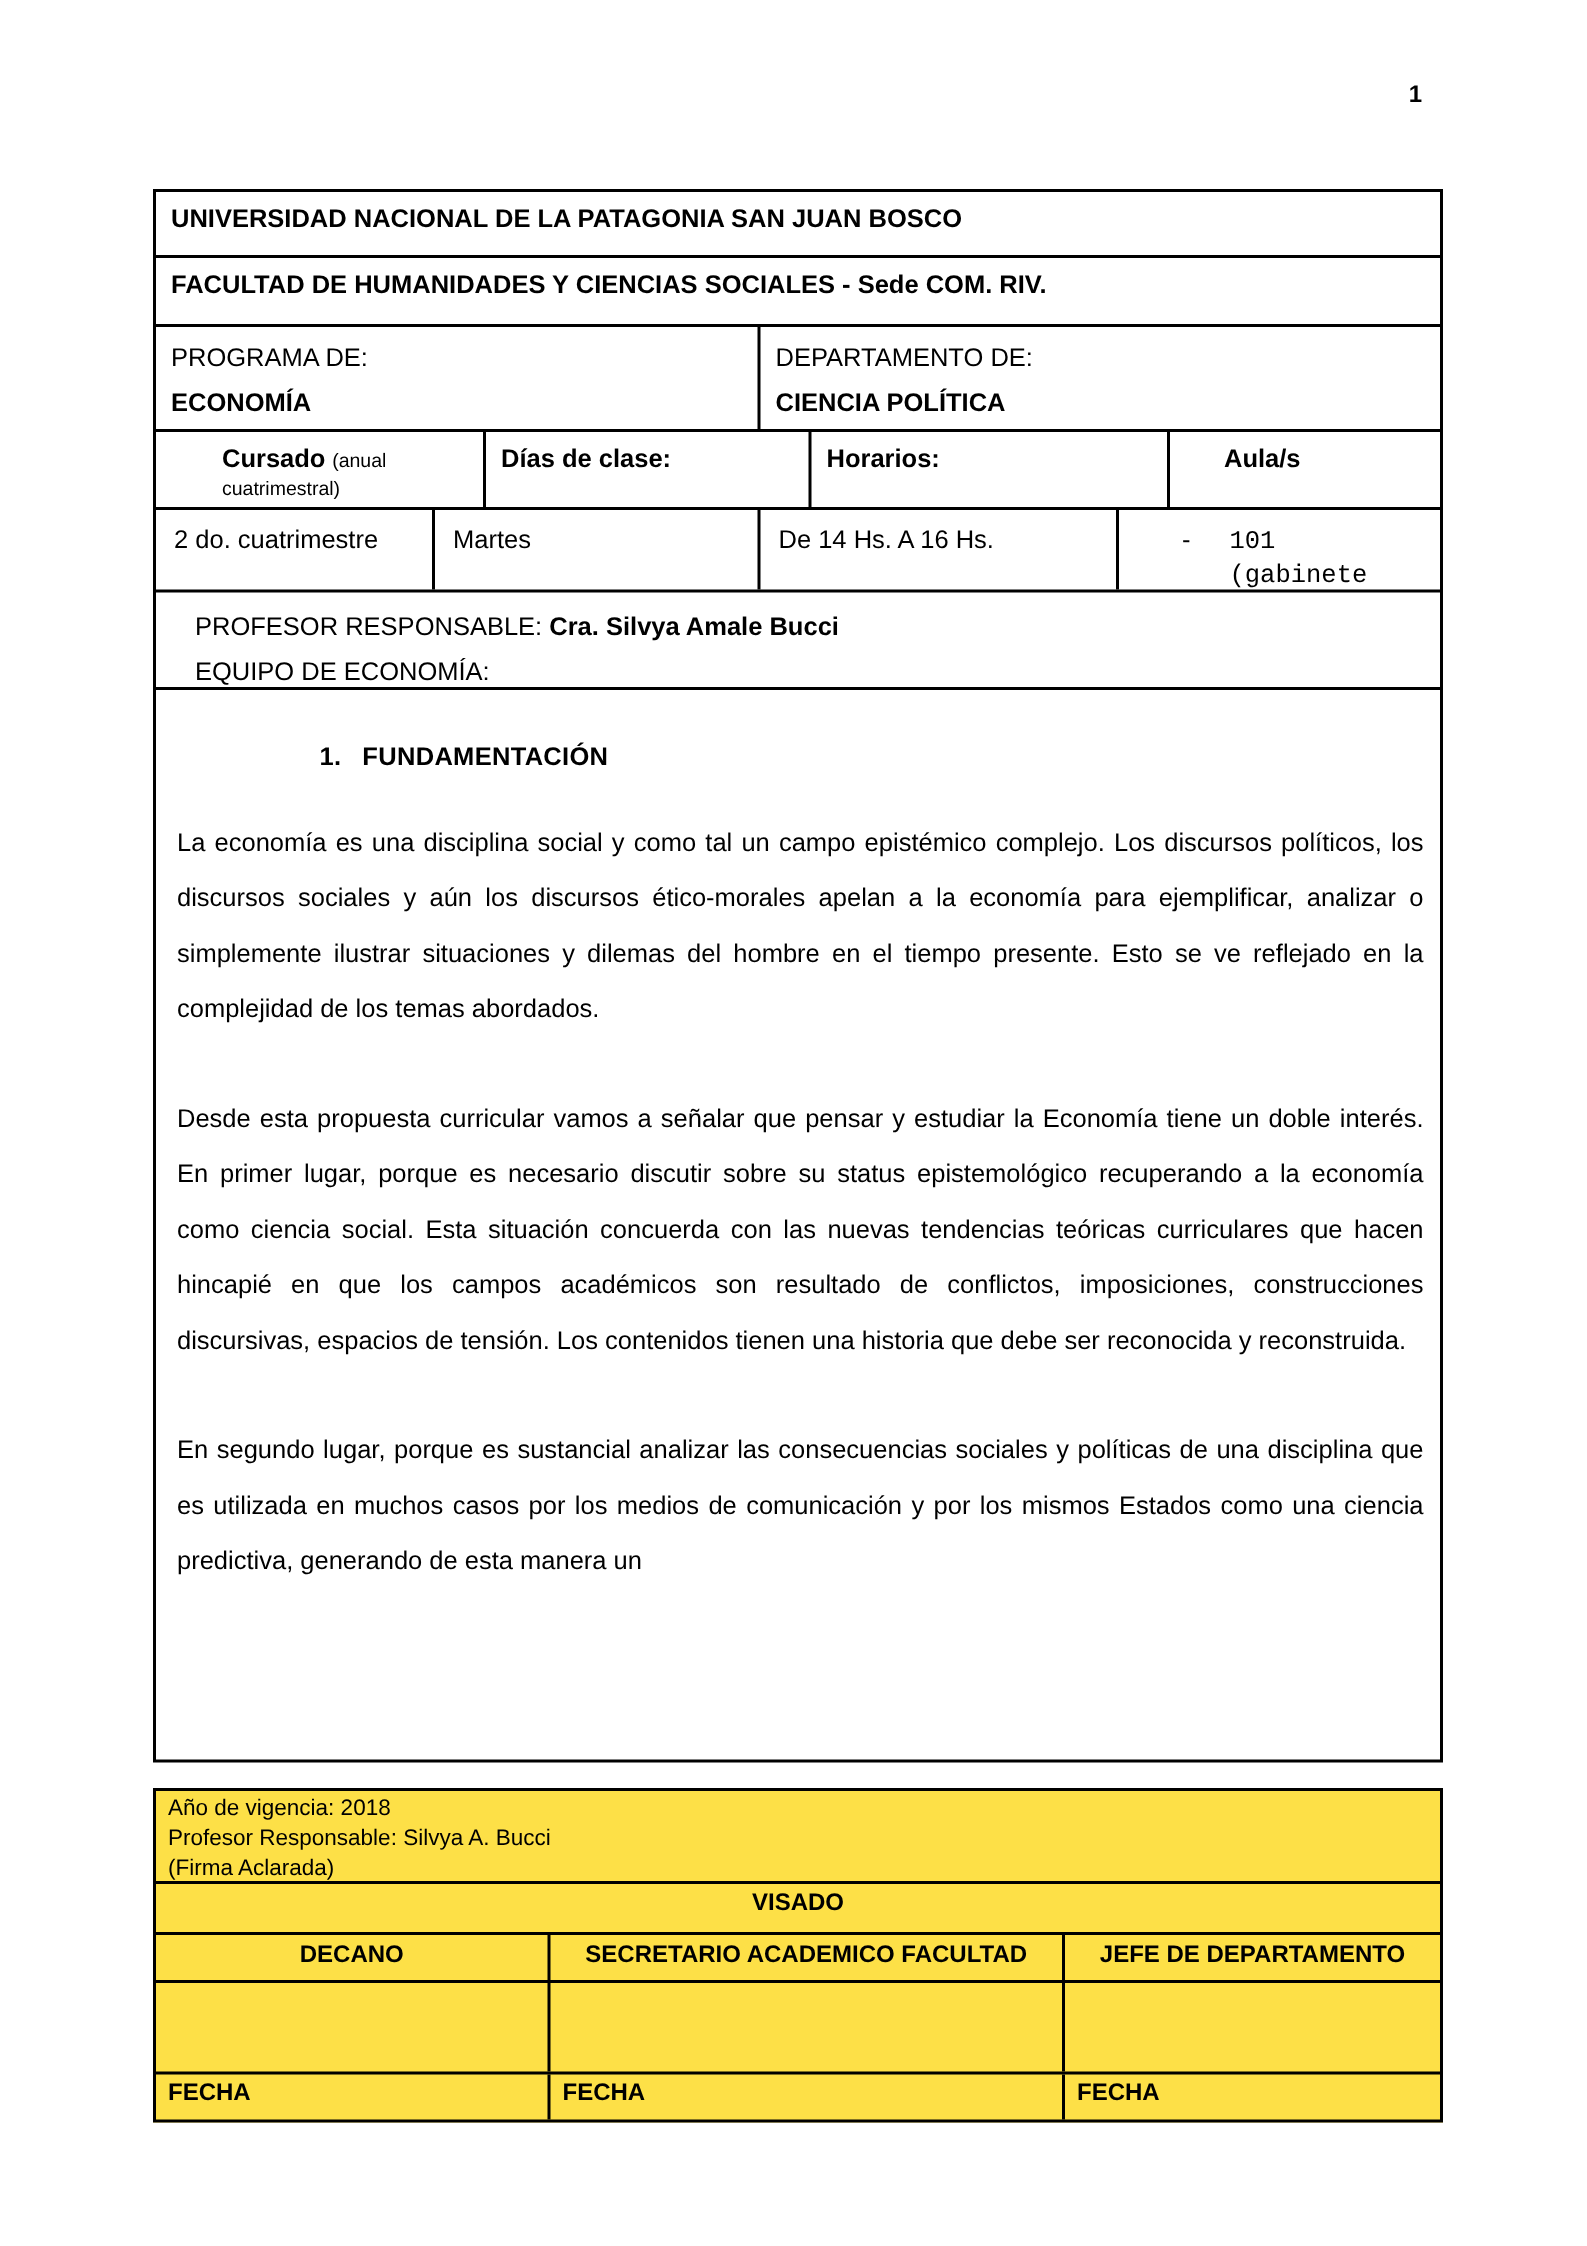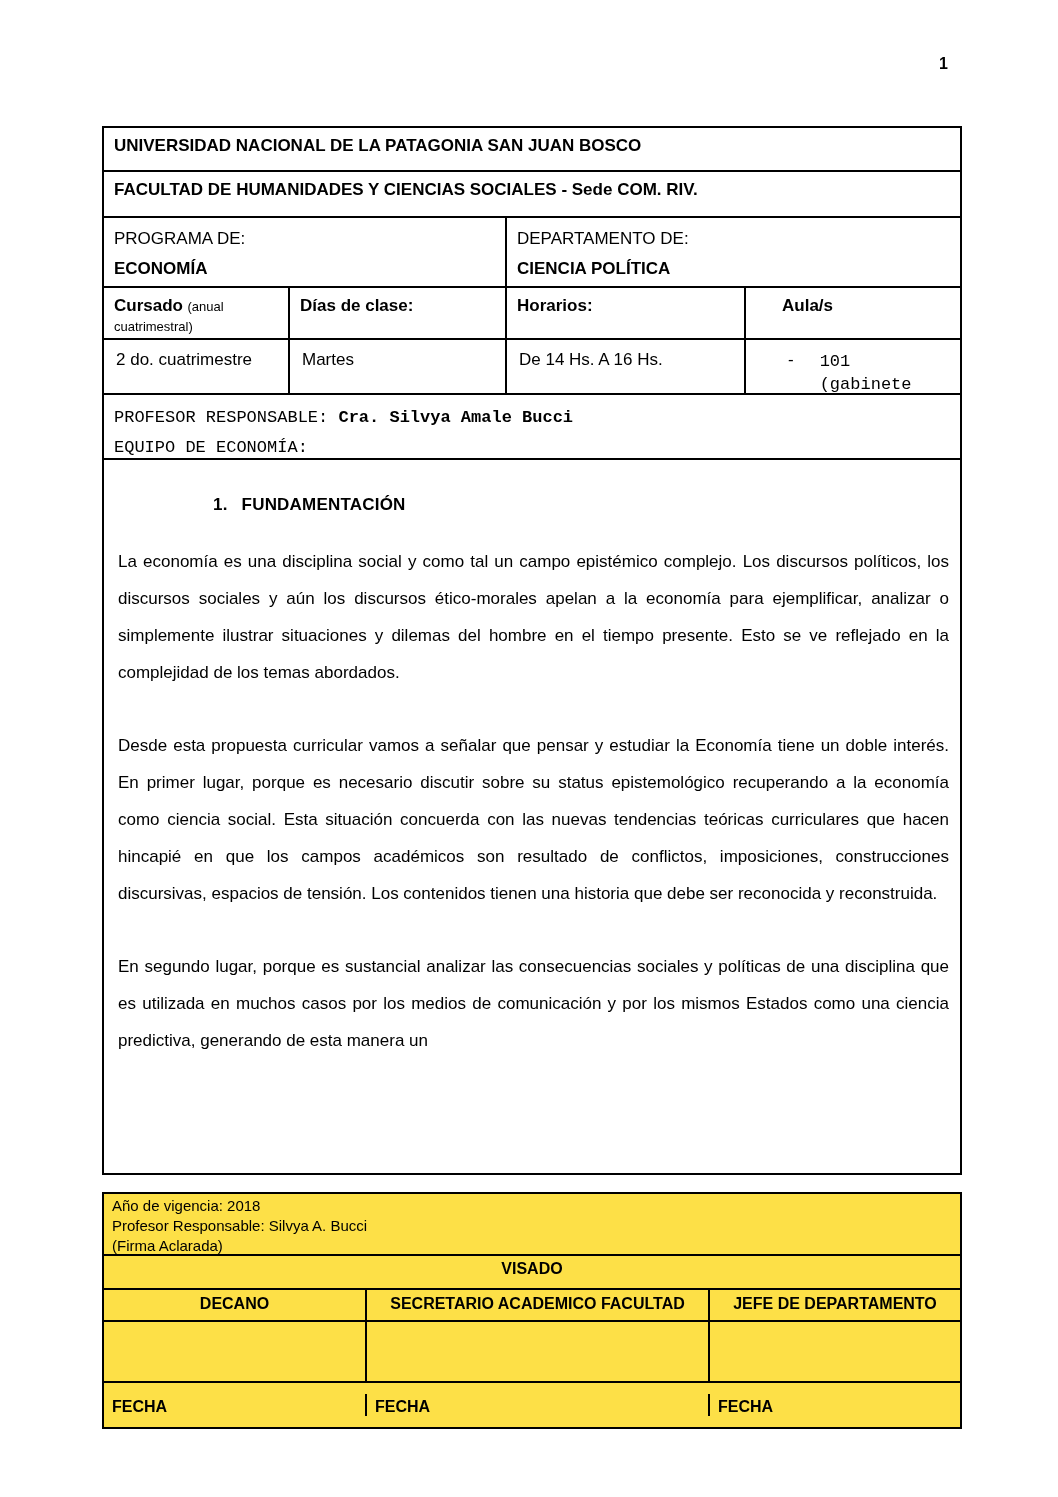--- a/index.html
+++ b/index.html
@@ -41,42 +41,42 @@
   .c3 { width:239px; }
   .c4 { flex:1;padding-left:36px; }
 
   .cursado-note { font-size:13px; font-weight:normal; }
   .val-pad { padding:10px 8px 0 12px; font-size:17px; }
 
   .aula-val { display:flex; padding:10px 8px 0 42px; font-size:17px; }
   .aula-dash { flex:0 0 auto; }
   .aula-text { margin-left:26px; width:130px; line-height:23px;font-family:Liberation Mono, monospace; }
 
-  .prof-cell { width:100%; padding:8px 10px 0 10px; line-height:30px; font-size:17px;font-family:Liberation Mono, monospace; }
+  .prof-cell { width:100%; padding:8px 10px 0 26px; line-height:30px; font-size:17px; }
 
   
   .content-cell { width:100%; padding:35px 11px 0 14px; }
   .section-heading { font-size:17px; font-weight:bold; padding-left:95px; letter-spacing:.2px; }
   .heading-num { margin-right:14px; }
   .content-cell p {
     font-size:17px; line-height:37px; text-align:justify;
     margin-top:28px;
   }
   .content-cell p + p { margin-top:36px; }
 
   
   .footer-table {
     position:absolute; left:102px; top:1192px; width:860px;
     border:2px solid #000; background:#fde047;
   }
   .f-info  { height:62px; display:block; padding:2px 8px 0 8px; font-size:15px; line-height:20px; }
   .f-visado{ height:32px; text-align:center; font-size:16px; font-weight:bold; padding-top:4px; }
   .f-heads { height:32px; }
   .f-sig   { height:61px; }
-  .f-fecha { height:44px;align-items:center; }
+  .f-fecha { height:30px; }
   .fc1 { width:263px; }
   .fc2 { width:343px; }
   .fc3 { flex:1; }
   .f-head-cell { text-align:center; font-size:16px; font-weight:bold; padding-top:5px; }
   .f-fecha-cell { font-size:16px; font-weight:bold; padding:4px 0 0 8px; }
 </style>
 </head>
 <body>
 
 <div class="page-number">1</div>
@@ -96,21 +96,21 @@
       <div>PROGRAMA DE:</div>
       <div class="b">ECONOMÍA</div>
     </div>
     <div class="cell c-dep pad fs17 two-line">
       <div>DEPARTAMENTO DE:</div>
       <div class="b">CIENCIA POLÍTICA</div>
     </div>
   </div>
 
   <div class="trow r-sched-h">
-    <div class="cell c1 pad" style="line-height:19px;">
+    <div class="cell c1 pad" style="line-height:19px;margin-left:34px;">
       <span class="fs17 b">Cursado</span>
       <span class="cursado-note">(anual cuatrimestral)</span>
     </div>
     <div class="cell c2 pad fs17 b">Días de clase:</div>
     <div class="cell c3 pad fs17 b">Horarios:</div>
     <div class="cell c4 pad fs17 b">Aula/s</div>
   </div>
 
   <div class="trow r-sched-v">
     <div class="cell c1 val-pad">2 do. cuatrimestre</div>

